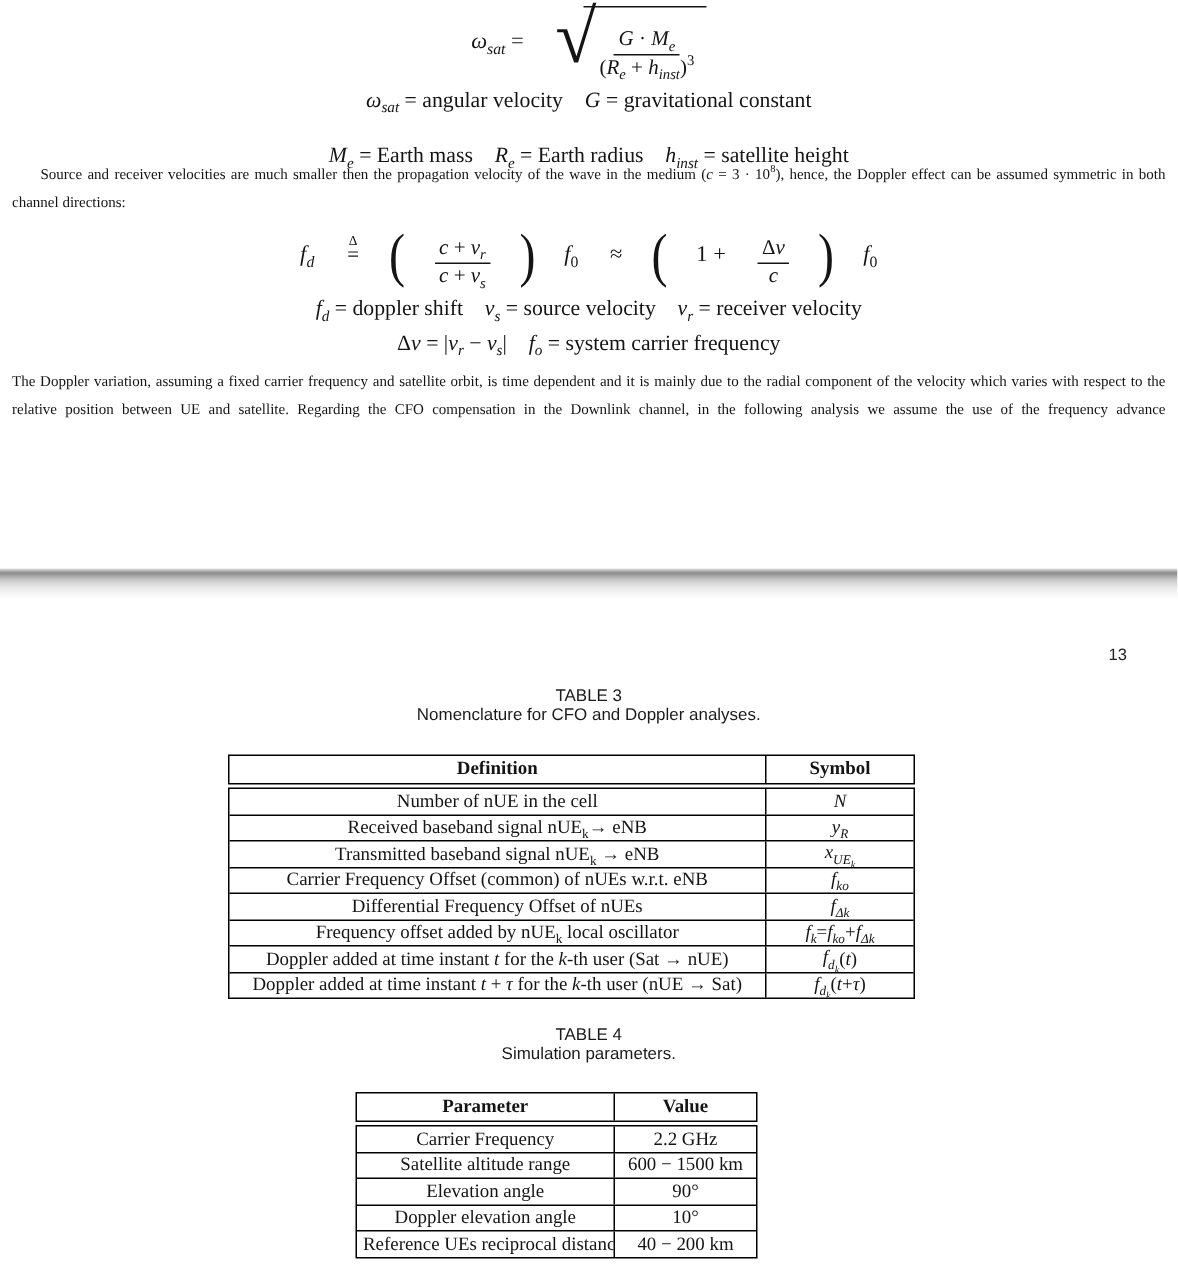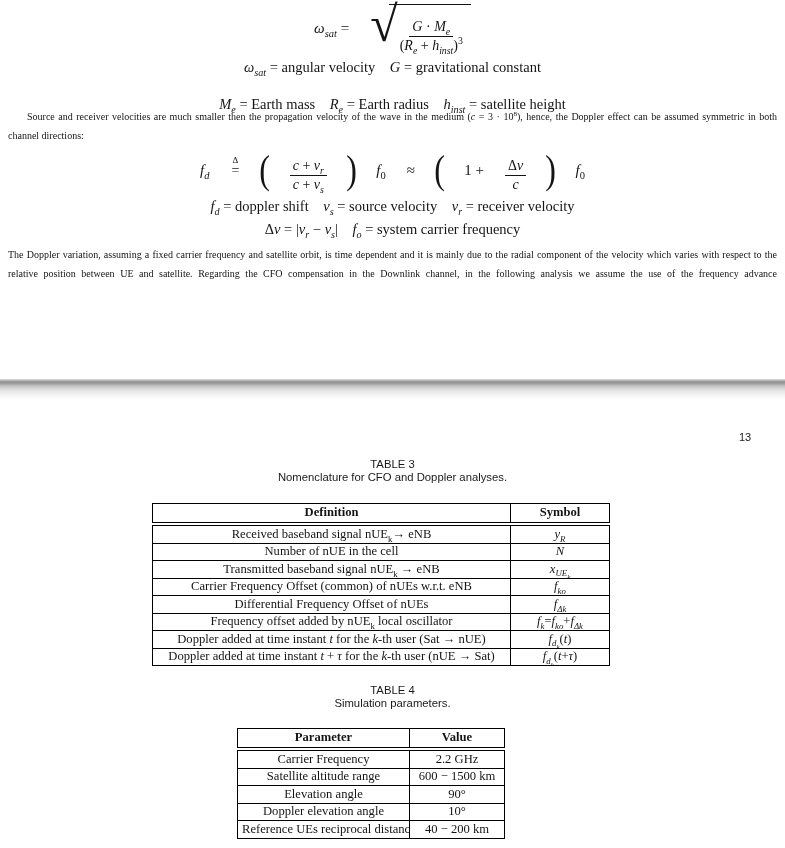--- a/index.html
+++ b/index.html
@@ -134,29 +134,29 @@
   <span class="cap-text">Nomenclature for CFO and Doppler analyses.</span>
 </div>
 
 <div class="ltable" id="table3" style="top:503px;left:152px;width:458px;">
   <div class="lt-header">
     <div class="lt-cell c0">Definition</div>
     <div class="lt-cell c1">Symbol</div>
   </div>
   <div class="lt-body">
     <div class="lt-row">
+      <div class="lt-cell c0">Number of nUE in the cell</div>
+      <div class="lt-cell c1">
+          <i>N</i>
+        </div>
+    </div>
+    <div class="lt-row">
       <div class="lt-cell c0">Received baseband signal nUE<sub>k</sub>→ eNB</div>
       <div class="lt-cell c1">
           <i>y<sub>R</sub></i>
-        </div>
-    </div>
-    <div class="lt-row">
-      <div class="lt-cell c0">Number of nUE in the cell</div>
-      <div class="lt-cell c1">
-          <i>N</i>
         </div>
     </div>
     <div class="lt-row">
       <div class="lt-cell c0">Transmitted baseband signal nUE<sub>k</sub> → eNB</div>
       <div class="lt-cell c1">
           <i>x<sub>UE<sub>k</sub></sub></i>
         </div>
     </div>
     <div class="lt-row">
       <div class="lt-cell c0">Carrier Frequency Offset (common) of nUEs w.r.t. eNB</div>

